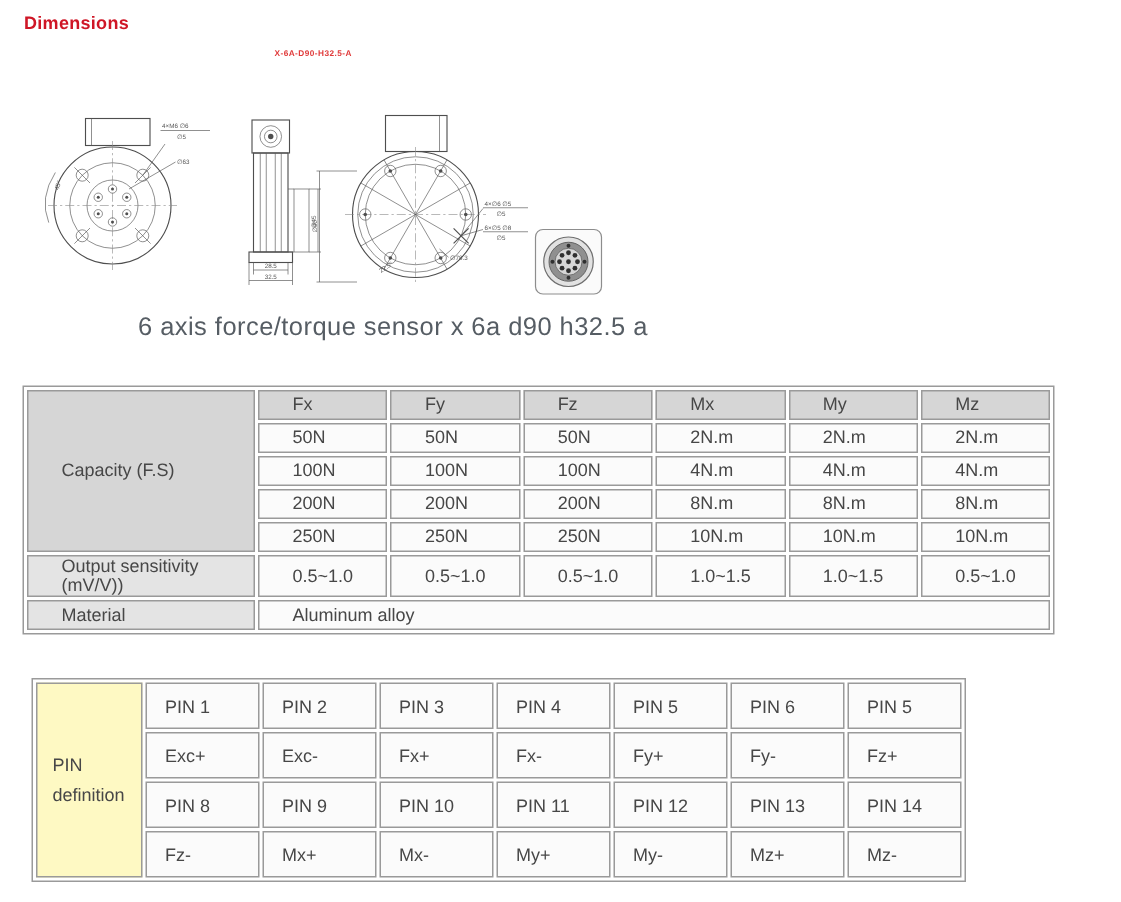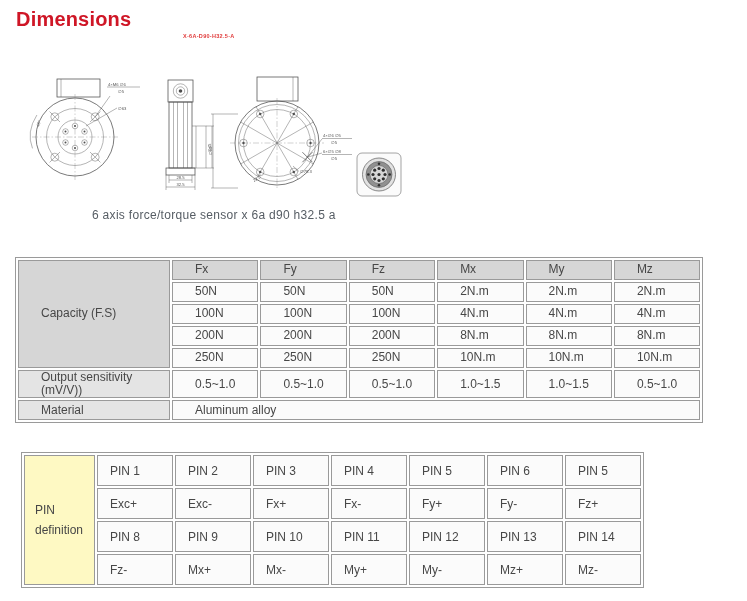--- a/index.html
+++ b/index.html
@@ -1,20 +1,20 @@
 <!DOCTYPE html>
 <html><head>
 <meta charset="utf-8">
 <style>
   html,body{margin:0;padding:0;background:#ffffff;}
   #page{position:relative;width:747px;height:601px;background:#ffffff;overflow:hidden;
         font-family:"Liberation Sans",sans-serif;color:#474747;}
-  .page-title{position:absolute;left:16px;top:8px;font-size:20px;font-weight:bold;color:#cf1626;letter-spacing:.2px;}
+  .page-title{position:absolute;left:16px;top:8px;font-size:12px;font-weight:bold;color:#cf1626;letter-spacing:.2px;}
   .part-number{position:absolute;left:183px;top:33px;font-size:5.5px;font-weight:bold;color:#e03a3a;letter-spacing:.3px;}
-  .caption{position:absolute;left:92px;top:208px;font-size:12px;color:#565d64;letter-spacing:.3px;}
+  .caption{position:absolute;left:92px;top:208px;font-size:17px;color:#565d64;letter-spacing:.3px;}
   .drawing-svg{position:absolute;left:0;top:56px;}
 
   
   table{border-collapse:separate;border-spacing:2px;background:#ffffff;border:1px solid #9a9a9a;}
   td{border:1px solid #9a9a9a;font-size:12px;color:#474747;background:#fbfbfb;vertical-align:middle;}
   .t1{position:absolute;left:15px;top:257px;}
   .t1 td{height:18px;padding:0 22px;line-height:1.1;margin-left:19px;}
   .t1 tr.hdr td{background:#d6d6d6;}
   .t1 td.lbl{background:#e4e4e4;}
   .t1 tr.sens td{height:22px;}

